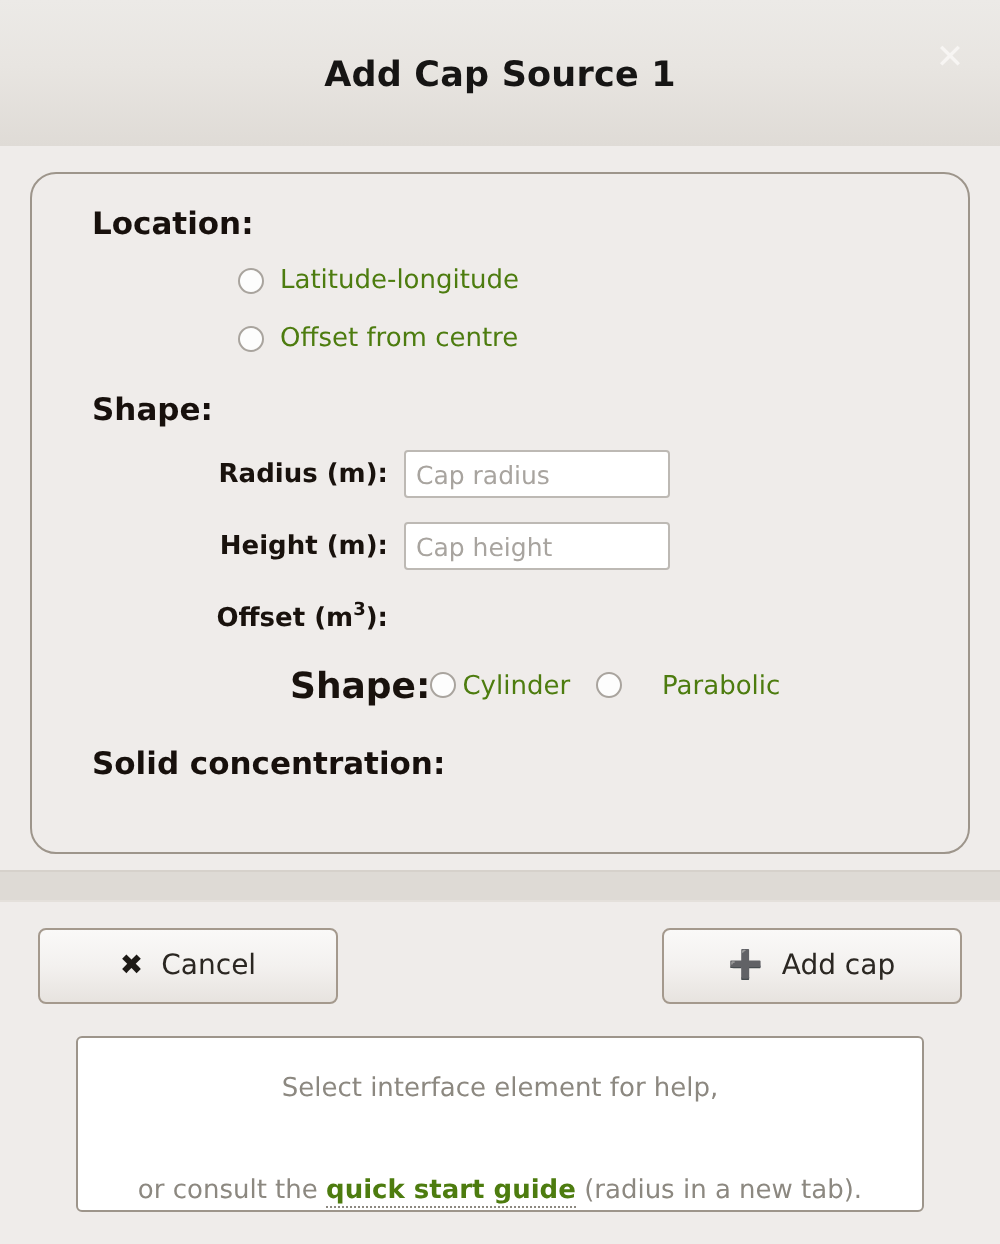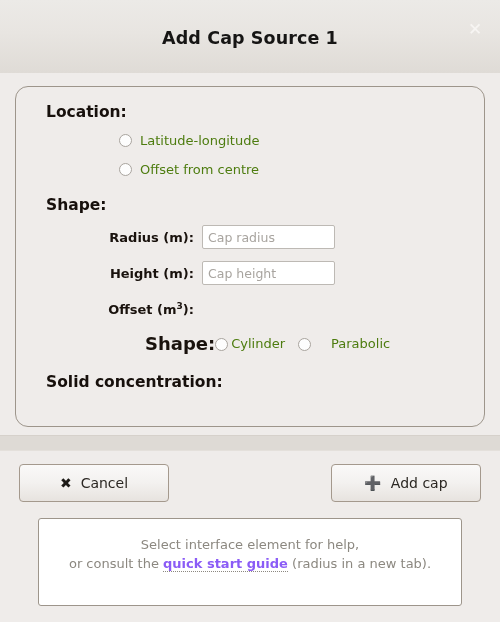--- a/index.html
+++ b/index.html
@@ -160,21 +160,21 @@
     padding-left: 113px;
   }
   .shape-label {
     font-size: 18px;
     font-weight: bold;
     color: #19120d;
     margin-right: 0;
   }
   .shape-opt {
     display: flex;
-    align-items: flex-end;
+    align-items: flex-start;
   }
   .shape-opt .radio-label {
     margin-left: 3px;
     font-weight: normal;
   }
   .shape-opt.second {
     margin-left: 13px;
   }
   .shape-opt.second .radio-label {
     margin-left: 20px;
@@ -232,32 +232,32 @@
   }
   .help-box {
     border: 1px solid #9d958b;
     border-radius: 3px;
     background: #ffffff;
     height: 88px;
     box-sizing: border-box;
     display: flex;
     flex-direction: column;
     align-items: center;
-    justify-content: flex-start;
+    justify-content: space-between;
     padding-top: 16px;
   }
   .help-line {
     font-size: 13px;
     color: #8c8880;
     line-height: 19px;
     text-align: center;
   }
   .help-link {
     font-weight: bold;
-    color: #8b5cf6;
+    color: #4d7c0f;
     border-bottom: 1px dotted #8c8880;
     cursor: pointer;
   }
 </style>
 </head>
 <body>
 
 <div class="dialog">
 
   <div class="titlebar">

